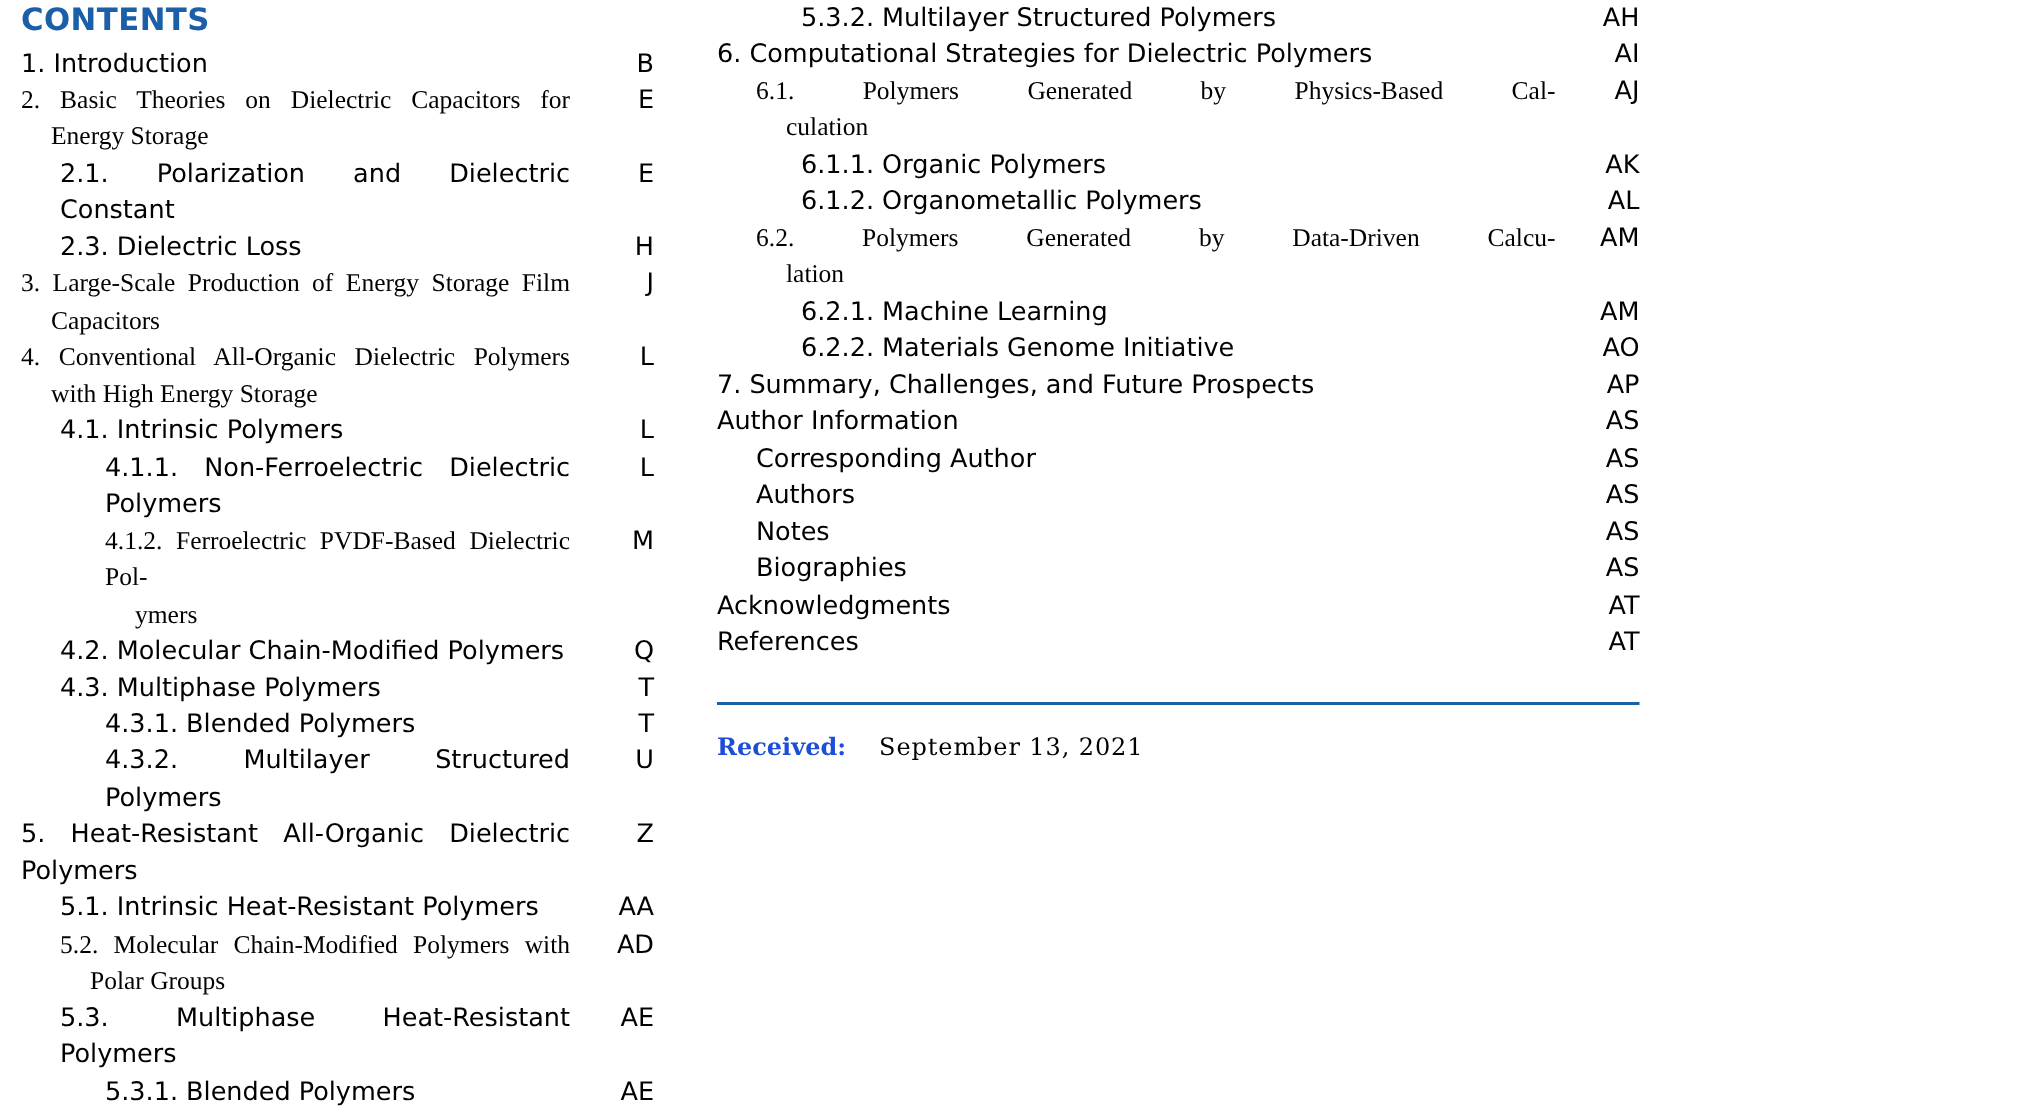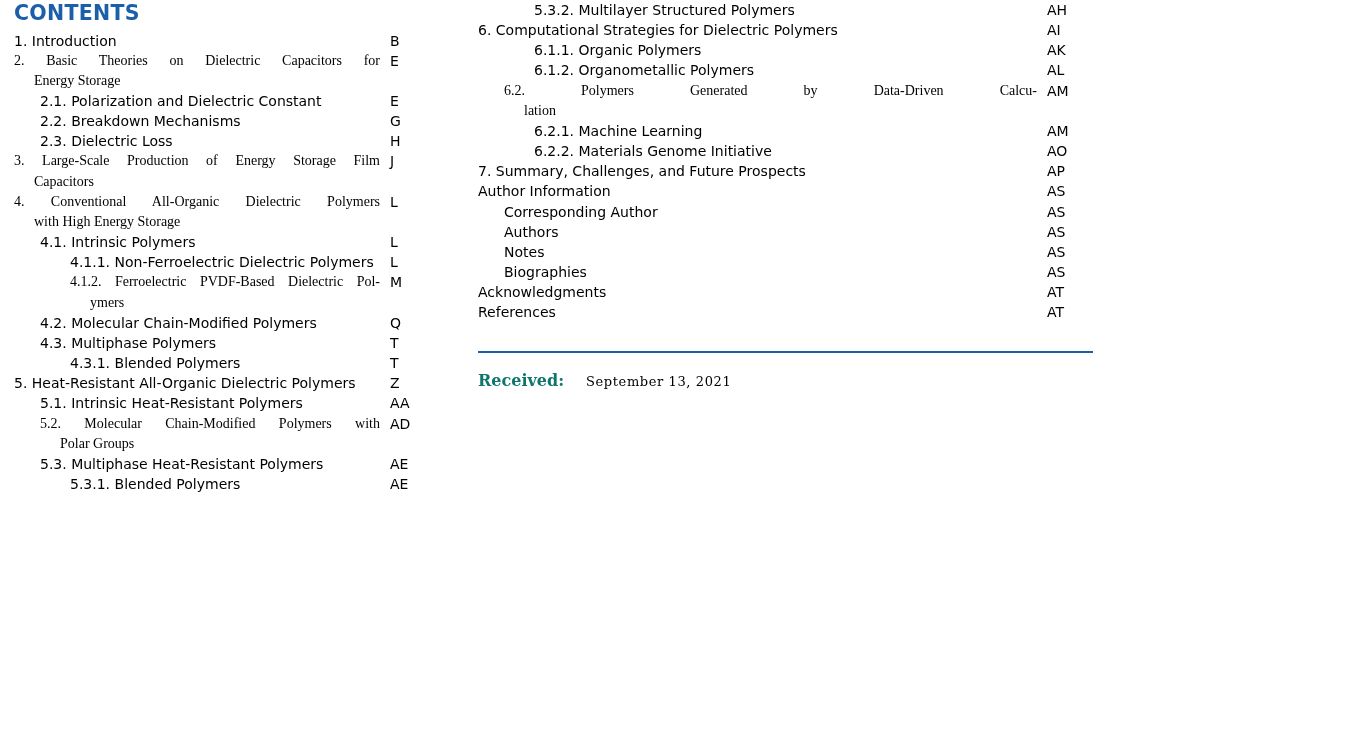--- a/index.html
+++ b/index.html
@@ -40,38 +40,38 @@
   .contents-heading {
     color: #1a5fa8;
     font-size: 20.5px;
     font-weight: bold;
     letter-spacing: 0.3px;
     margin: 2px 0 6px 0;
     line-height: 1.1;
   }
   
   .toc {
-    font-size: 14px;
+    font-size: 17px;
     line-height: 1.44;
   }
   .entry {
     display: flex;
     align-items: flex-start;
     width: 100%;
   }
   .entry .txt {
     flex: 1 1 auto;
     text-align: justify;
     text-align-last: left;
     padding-right: 10px;
   }
   .entry .pg {
     flex: 0 0 auto;
     width: 46px;
-    text-align: left;
+    text-align: right;
     white-space: nowrap;
   }
 
   
   .lvl1 .txt { padding-left: 0px; text-indent: 0; }
   .lvl2 .txt { padding-left: 26px; }
   .lvl3 .txt { padding-left: 56px; }
   .lvl0 .txt { padding-left: 0px; }
 
   
@@ -93,29 +93,29 @@
     width: 615px;
   }
   .received {
     margin-top: 18px;
     font-family: "DejaVu Serif", serif;
     font-size: 17px;
     display: flex;
     align-items: baseline;
   }
   .received .label {
-    color: #0f766e;
+    color: #1d4ed8;
     font-weight: bold;
     margin-right: 22px;
     font-family: "DejaVu Serif", serif;
     font-size: 16px;
   }
   .received .value {
     letter-spacing: 0.6px;
-    font-size: 13px;
+    font-size: 16px;
   }
 </style>
 </head>
 <body>
 
 <div class="page">
   <div class="cols">
 
     <div class="col col-left">
       <div class="contents-heading">CONTENTS</div>
@@ -129,24 +129,20 @@
               <span class="l1">2. Basic Theories on Dielectric Capacitors for</span>
               <span class="l2">Energy Storage</span>
             </div>
             <div class="pg">E</div>
           </div>
           <div class="entry lvl2">
             <div class="txt">2.1. Polarization and Dielectric Constant</div>
             <div class="pg">E</div>
           </div>
           <div class="entry lvl2">
-            <div class="txt">2.2. Breakdown Mechanisms</div>
-            <div class="pg">G</div>
-          </div>
-          <div class="entry lvl2">
             <div class="txt">2.3. Dielectric Loss</div>
             <div class="pg">H</div>
           </div>
           <div class="entry lvl1 wrap">
             <div class="txt">
               <span class="l1">3. Large-Scale Production of Energy Storage Film</span>
               <span class="l2">Capacitors</span>
             </div>
             <div class="pg">J</div>
           </div>
@@ -177,20 +173,24 @@
             <div class="pg">Q</div>
           </div>
           <div class="entry lvl2">
             <div class="txt">4.3. Multiphase Polymers</div>
             <div class="pg">T</div>
           </div>
           <div class="entry lvl3">
             <div class="txt">4.3.1. Blended Polymers</div>
             <div class="pg">T</div>
           </div>
+          <div class="entry lvl3">
+            <div class="txt">4.3.2. Multilayer Structured Polymers</div>
+            <div class="pg">U</div>
+          </div>
           <div class="entry lvl1">
             <div class="txt">5. Heat-Resistant All-Organic Dielectric Polymers</div>
             <div class="pg">Z</div>
           </div>
           <div class="entry lvl2">
             <div class="txt">5.1. Intrinsic Heat-Resistant Polymers</div>
             <div class="pg">AA</div>
           </div>
           <div class="entry lvl2 wrap">
             <div class="txt">
@@ -212,20 +212,27 @@
 
     <div class="col col-right">
       <div class="toc" id="right-toc">
           <div class="entry lvl3">
             <div class="txt">5.3.2. Multilayer Structured Polymers</div>
             <div class="pg">AH</div>
           </div>
           <div class="entry lvl1">
             <div class="txt">6. Computational Strategies for Dielectric Polymers</div>
             <div class="pg">AI</div>
+          </div>
+          <div class="entry lvl2 wrap">
+            <div class="txt">
+              <span class="l1">6.1. Polymers Generated by Physics-Based Cal-</span>
+              <span class="l2">culation</span>
+            </div>
+            <div class="pg">AJ</div>
           </div>
           <div class="entry lvl3">
             <div class="txt">6.1.1. Organic Polymers</div>
             <div class="pg">AK</div>
           </div>
           <div class="entry lvl3">
             <div class="txt">6.1.2. Organometallic Polymers</div>
             <div class="pg">AL</div>
           </div>
           <div class="entry lvl2 wrap">

